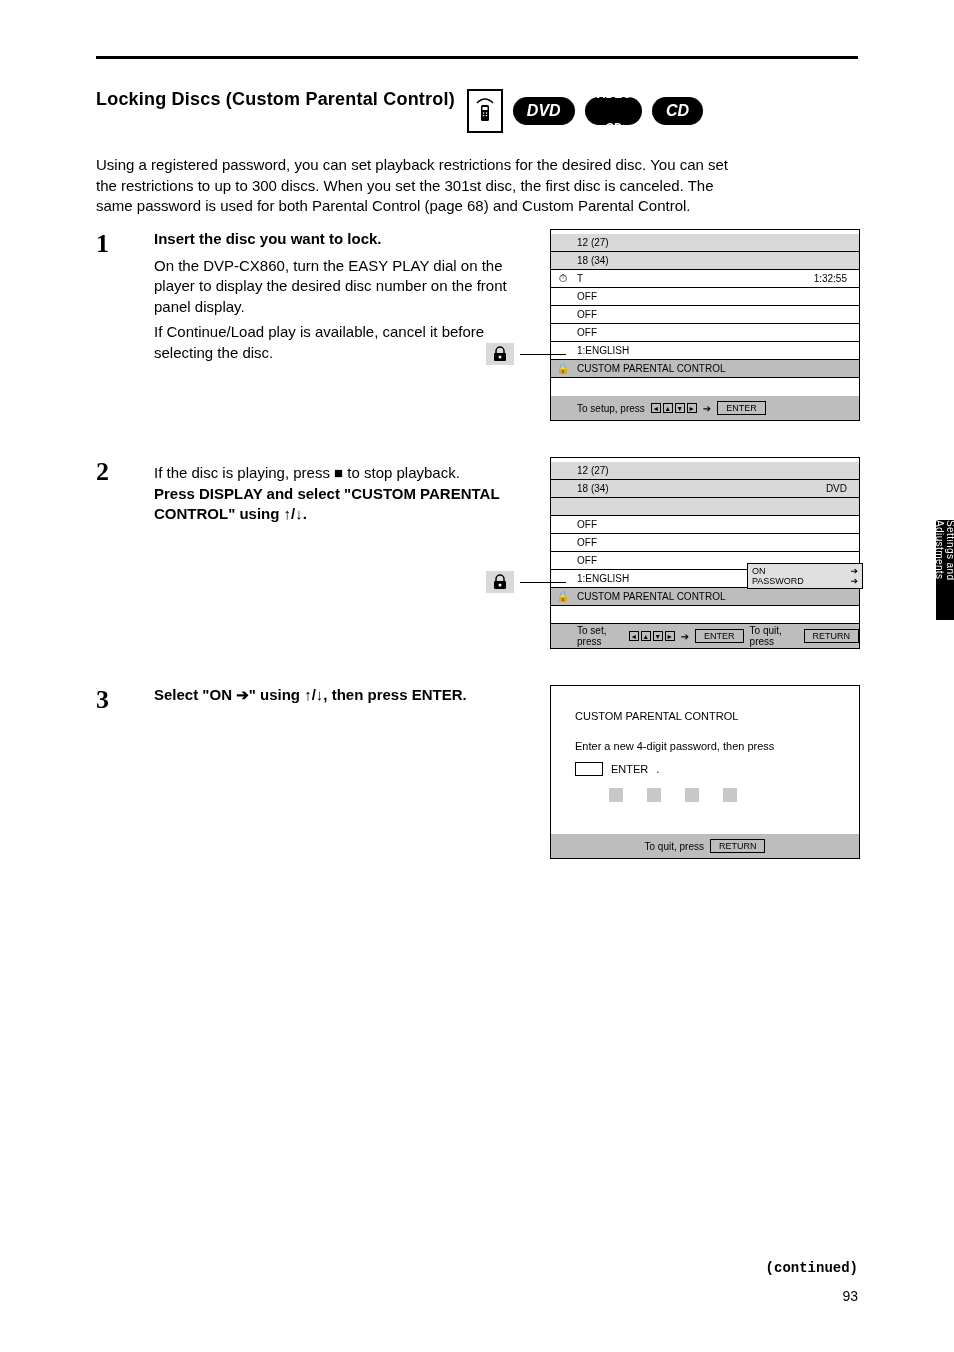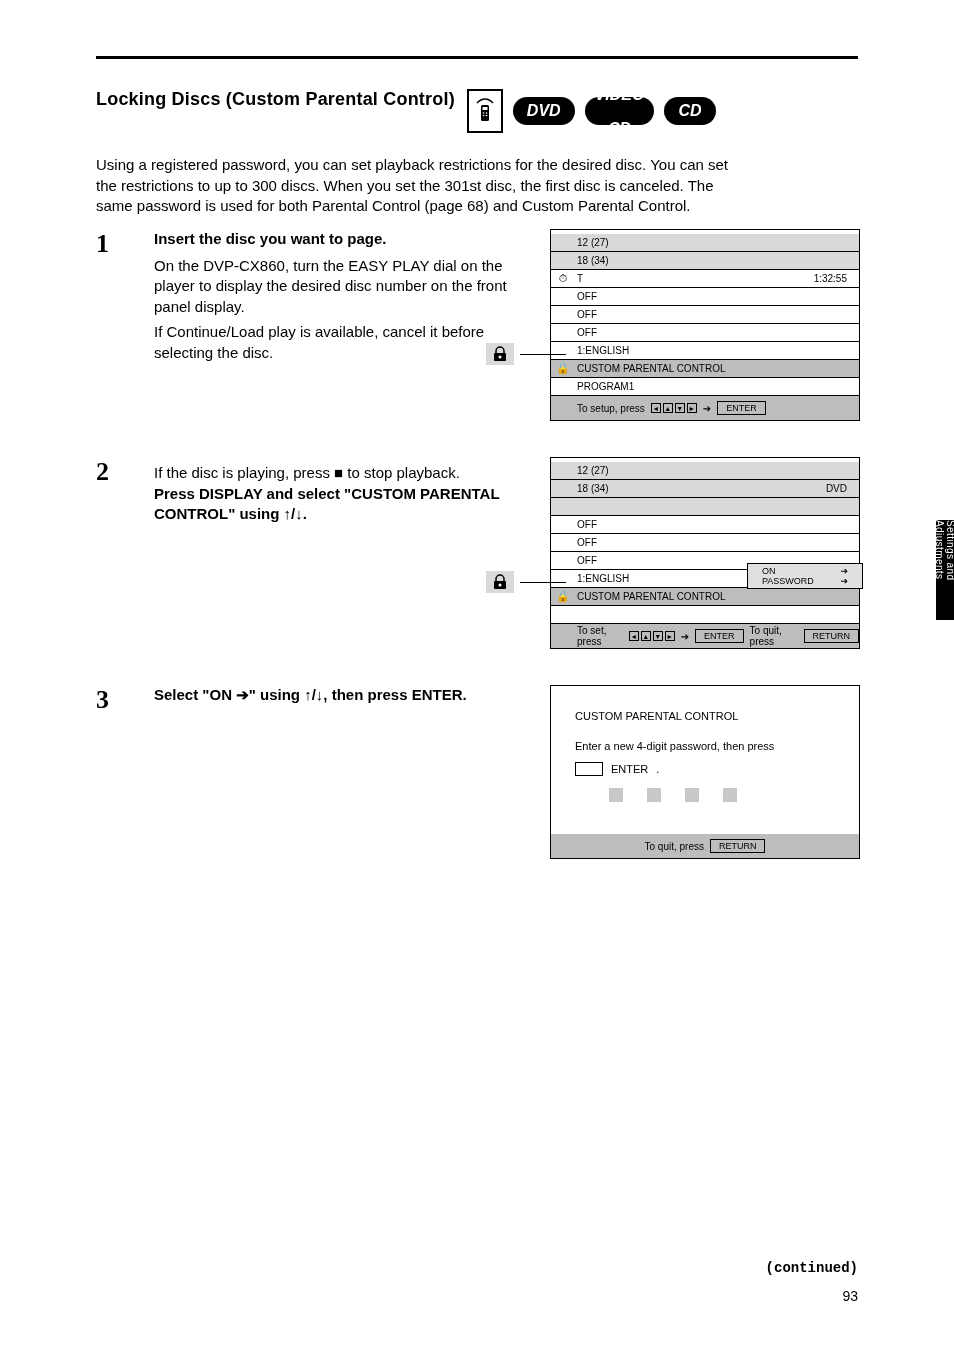--- a/index.html
+++ b/index.html
@@ -21,21 +21,21 @@
   .title { font-size: 18px; font-weight: bold; letter-spacing: 0.2px; }
   .badge-row { display: flex; align-items: center; gap: 10px; }
   .remote-badge {
     width: 36px; height: 44px; border: 2px solid #000; display: flex; flex-direction: column; align-items: center; justify-content: center;
   }
   .pill {
     background: #000; color: #fff; font-weight: bold; border-radius: 22px;
     display: inline-flex; align-items: center; justify-content: center;
     height: 28px; padding: 0 14px; font-style: italic;
   }
-  .pill.vcd { font-size: 16px; line-height: 9px; text-align: left; flex-direction: column; border-radius: 20px; height: 28px; padding: 3px 10px; gap: 25px; }
+  .pill.vcd { font-size: 12px; line-height: 9px; text-align: left; flex-direction: column; border-radius: 20px; height: 28px; padding: 3px 10px; gap: 25px; }
   .lead { font-size: 15px; line-height: 1.38; margin-bottom: 12px; max-width: 640px; }
 
   .steps { counter-reset: step; }
   .step { display: grid; grid-template-columns: 42px 380px 340px; column-gap: 16px; margin-bottom: 36px; align-items: flex-start; }
   .step-num { font-size: 26px; font-weight: bold; font-family: Georgia, 'Times New Roman', serif; }
   .step-text { font-size: 15px; line-height: 1.38; }
   .step-text .bold { font-weight: bold; }
   .step-text .sub { margin-top: 6px; }
   .step-note { margin-top: 4px; }
   .step-when { margin-top: 10px; display: flex; align-items: flex-start; gap: 8px; }
@@ -53,21 +53,21 @@
   .menu-row .iconcell { position: absolute; left: 2px; width: 20px; text-align: center; font-size: 11px; }
   .menu-row.shaded { background: #bdbdbd; }
   .menu-row.shaded-light { background: #d9d9d9; }
   .menu-base { position: absolute; bottom: 0; left: 0; right: 0; height: 24px; background: #bdbdbd; display: flex; align-items: center; padding-left: 26px; gap: 6px; font-size: 10px; }
   .menu-base .hint { font-size: 10px; }
   .menu-base .enterbox { border: 1.2px solid #000; padding: 0 8px; font-size: 9px; height: 14px; display: inline-flex; align-items: center; }
   .lock-callout { position: absolute; left: -64px; bottom: 56px; display: flex; align-items: center; gap: 6px; }
   .lock-callout .line { height: 1px; background: #000; width: 46px; }
   .lock-callout .lock { width: 28px; height: 22px; background: #d9d9d9; display: flex; align-items: center; justify-content: center; }
   .corner-indicator { position: absolute; top: 4px; right: 8px; font-size: 12px; }
-  .menu-nested { position: absolute; right: -4px; top: 55%; background: #e0e0e0; border: 1px solid #000; padding: 2px 14px; font-size: 9px; width: 116px; }
+  .menu-nested { position: absolute; right: -4px; top: 55%; background: #e0e0e0; border: 1px solid #000; padding: 2px 4px; font-size: 9px; width: 116px; }
   .menu-nested div { display: flex; justify-content: space-between; }
   .menu-nested .arr { font-size: 9px; }
   .menu-wrap { position: relative; width: 272px; }
 
   .pw-shot {
     border: 1.5px solid #000; width: 310px; background: #fff; position: relative;
   }
   .pw-body { padding: 24px 24px 10px 24px; }
   .pw-title { font-size: 11px; margin-bottom: 18px; }
   .pw-line { font-size: 11px; margin-bottom: 10px; display: flex; align-items: center; gap: 8px; }
@@ -118,21 +118,21 @@
   </div>
 
   <div class="lead">Using a registered password, you can set playback restrictions for the desired disc. You can set the restrictions to up to 300 discs. When you set the 301st disc, the first disc is canceled.
 The same password is used for both Parental Control (page 68) and Custom Parental Control.</div>
 
   <div class="steps">
 
     <div class="step">
       <div class="step-num">1</div>
       <div class="step-text">
-        <span class="bold">Insert the disc you want to page.</span>
+        <span class="bold">Insert the disc you want to lock.</span>
         <div class="sub">On the DVP-CX860, turn the EASY PLAY dial on the player to display the desired disc number on the front panel display.</div>
         <div class="step-note">If Continue/Load play is available, cancel it before selecting the disc.</div>
       </div>
       <div class="menu-wrap">
         <div class="menu-shot">
           <div class="corner-indicator">▶</div>
           <div class="menu-rows">
             <div class="menu-row shaded-light">
                 <span class="lbl">12 (27)</span>
               </div>
@@ -152,23 +152,20 @@
               </div>
             <div class="menu-row">
                 <span class="lbl">OFF</span>
               </div>
             <div class="menu-row">
                 <span class="lbl">1:ENGLISH</span>
               </div>
             <div class="menu-row shaded">
                 <span class="iconcell">🔒</span>
                 <span class="lbl">CUSTOM PARENTAL CONTROL</span>
-              </div>
-            <div class="menu-row">
-                <span class="lbl">PROGRAM1</span>
               </div>
           </div>
           <div class="menu-base">
             <span class="hint">To setup, press</span>
             <span class="nav-hint-icons">
               <span class="tiny-box">◄</span>
                 <span class="tiny-box">▲</span>
                 <span class="tiny-box">▼</span>
                 <span class="tiny-box">►</span>
             </span>

